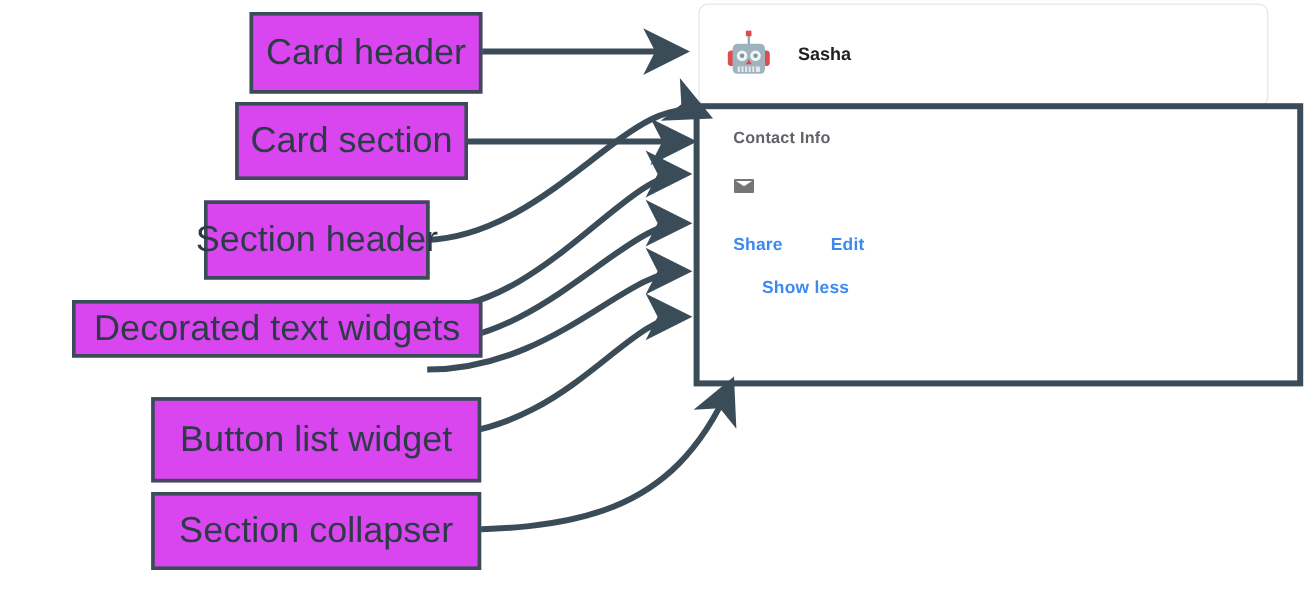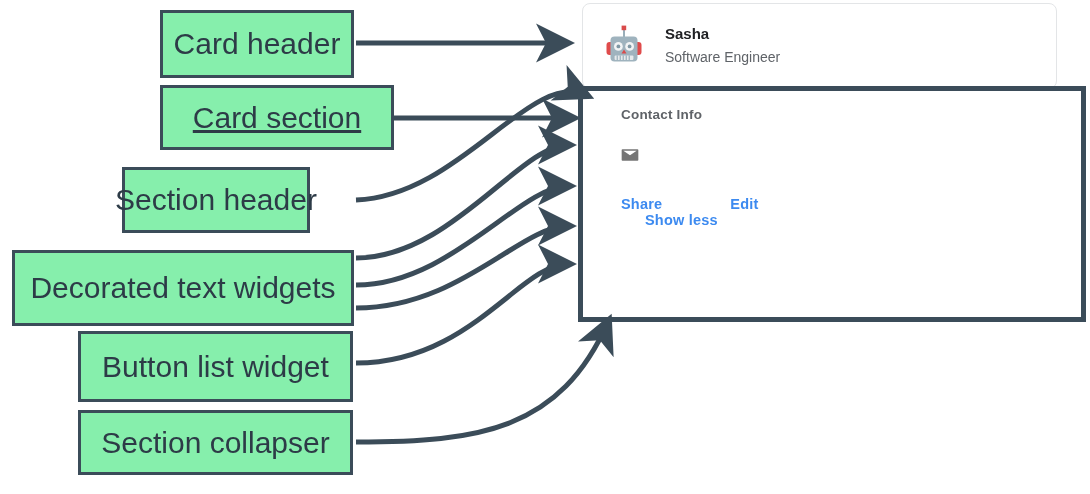--- a/index.html
+++ b/index.html
@@ -11,28 +11,29 @@
     overflow:hidden;
     position:relative;
   }
   #stage{position:absolute;left:0;top:0;width:1090px;height:494px;}
 
   
   .label-box{
     position:absolute;
     box-sizing:border-box;
     border:3px solid #3b4c59;
-    background:#86efac;
+    background:#d946ef;
     color:#2d3b47;
     display:flex;align-items:center;justify-content:center;
     font-size:30px;
     line-height:1;
     letter-spacing:0px;
     white-space:nowrap;
     z-index:6;
+    margin-left:48px;
   }
 
   
   #card{
     position:absolute;
     left:582px;top:3px;width:475px;height:86px;
     box-sizing:border-box;
     background:#ffffff;
     border:1px solid #e3e5e7;
     border-radius:8px;
@@ -51,59 +52,59 @@
   #section-rect{
     position:absolute;
     left:578px;top:86px;width:508px;height:236px;
     box-sizing:border-box;
     border:5px solid #3b4c59;
     background:#ffffff;
     z-index:4;
   }
   #section-inner{
     position:absolute;left:0;top:0;right:0;bottom:0;
-    padding:16px 0 0 36px;box-sizing:border-box;
+    padding:16px 0 0 26px;box-sizing:border-box;
   }
   .section-header{
     font-size:13.5px;color:#5f6368;font-weight:bold;letter-spacing:.2px;
     margin:0 0 14px 2px;
   }
   .row{display:flex;align-items:center;height:38px;}
   .row .ic{width:22px;height:22px;flex:0 0 22px;display:flex;align-items:center;justify-content:center;}
   .row .txt{margin-left:24px;font-size:15px;color:#202124;}
   .row .txt.green{color:#7ddc7d;}
   .btnrow{display:flex;align-items:flex-end;height:34px;margin-top:4px;margin-left:2px;}
   .lbtn{
     font-size:14.5px;color:#3c8af0;font-weight:bold;letter-spacing:.2px;
     cursor:pointer;
   }
-  .lbtn.second{margin-left:68px;}
-  .collapser{margin-top:0;margin-left:26px;font-size:14.5px;color:#3c8af0;font-weight:bold;letter-spacing:.2px;cursor:pointer;}
+  .lbtn.second{margin-left:40px;}
+  .collapser{margin-top:20px;margin-left:26px;font-size:14.5px;color:#3c8af0;font-weight:bold;letter-spacing:.2px;cursor:pointer;}
 
   
   #arrows{position:absolute;left:0;top:0;width:1090px;height:494px;z-index:5;pointer-events:none;}
 </style>
 </head>
 <body>
 
 <div id="stage">
 
   <div class="label-box" style="left:160px;top:10px;width:194px;height:68px;">
     <span>Card header</span>
   </div>
 
-  <div class="label-box" style="left:160px;top:85px;width:234px;height:65px;text-decoration:underline;">
+  <div class="label-box" style="left:148px;top:85px;width:194px;height:65px;">
     <span>Card section</span>
   </div>
 
   <div class="label-box" style="left:122px;top:167px;width:188px;height:66px;">
     <span>Section header</span>
   </div>
 
-  <div class="label-box" style="left:12px;top:250px;width:342px;height:76px;">
+  <div class="label-box" style="left:12px;top:250px;width:342px;height:48px;">
     <span>Decorated text widgets</span>
   </div>
 
   <div class="label-box" style="left:78px;top:331px;width:275px;height:71px;">
     <span>Button list widget</span>
   </div>
 
   <div class="label-box" style="left:78px;top:410px;width:275px;height:65px;">
     <span>Section collapser</span>
   </div>
@@ -131,21 +132,20 @@
           <rect x="13.6" y="32.4" width="18.8" height="4.6" rx="1" fill="#e6eaec"></rect>
           <rect x="15.6" y="32.4" width="1.3" height="4.6" fill="#9fb3be"></rect>
           <rect x="18.6" y="32.4" width="1.3" height="4.6" fill="#9fb3be"></rect>
           <rect x="21.6" y="32.4" width="1.3" height="4.6" fill="#9fb3be"></rect>
           <rect x="24.6" y="32.4" width="1.3" height="4.6" fill="#9fb3be"></rect>
           <rect x="27.6" y="32.4" width="1.3" height="4.6" fill="#9fb3be"></rect>
         </svg>
       </div>
       <div class="name-block">
         <div class="card-title">Sasha</div>
-        <div class="card-sub">Software Engineer</div>
       </div>
     </div>
   </div>
 
   <div id="section-rect">
     <div id="section-inner">
 
       <div class="section-header">Contact Info</div>
 
       <div class="row">

